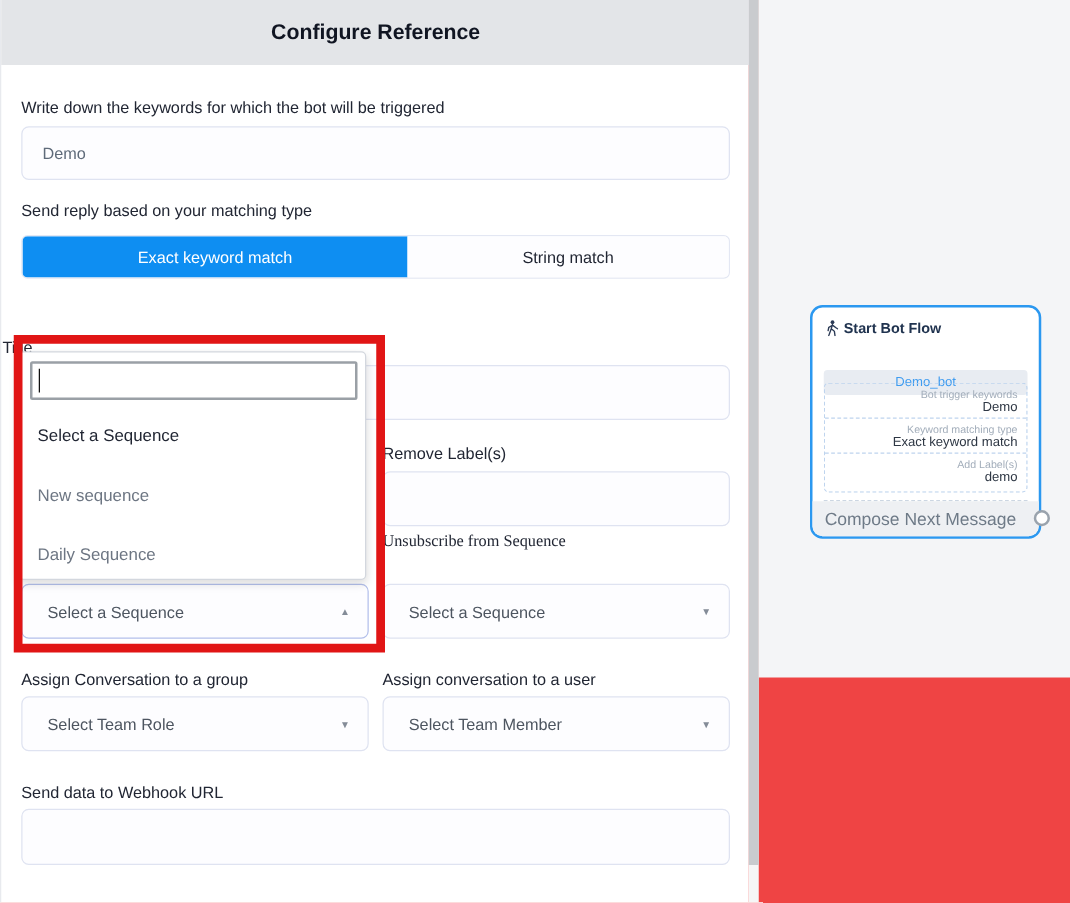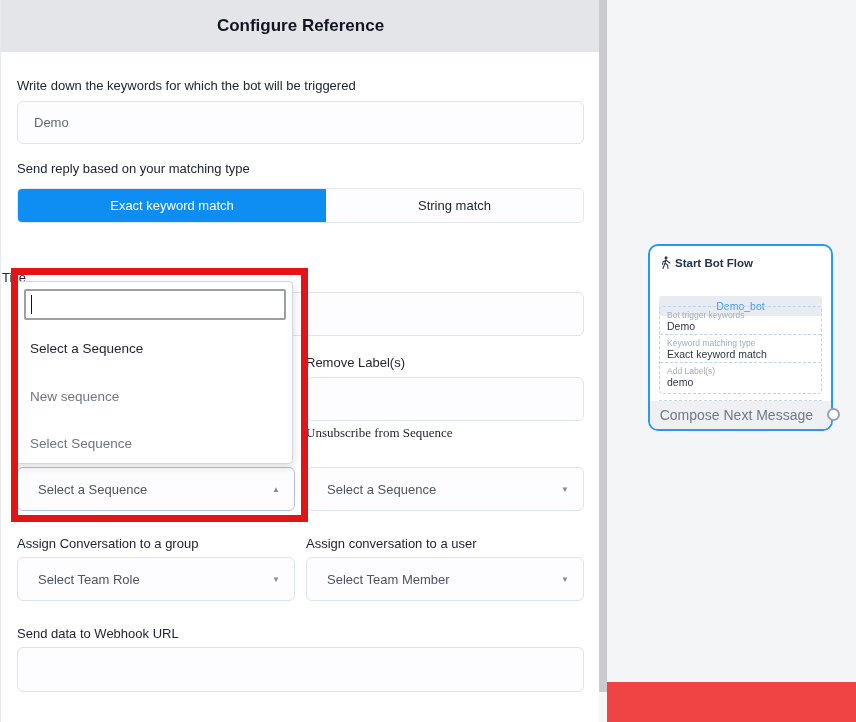--- a/index.html
+++ b/index.html
@@ -40,21 +40,21 @@
   .dropdown-option.rest { color:#6d7683; }
 
   
   .red-box { position:absolute; left:10px; top:268px; width:297px; height:254px; border:7px solid #e11515; z-index:50; pointer-events:none; }
 
   
   .scrollbar { position:absolute; left:599px; top:0; width:8px; height:722px; background:#f6f6f6; }
   .scrollbar-thumb { position:absolute; left:0; top:0; width:8px; height:692px; background:#c9cbce; }
 
   
-  .right-panel { position:absolute; left:607px; top:0; width:249px; height:682px; background:#f4f5f7; }
+  .right-panel { position:absolute; left:607px; top:0; width:249px; height:542px; background:#f4f5f7;text-align:right; }
   .flow-card { position:absolute; left:41px; top:244px; width:185px; height:187px; background:#fff;
                border:2px solid #2b98f0; border-radius:10px; }
   .flow-card-header { position:absolute; left:10px; top:10px; display:flex; align-items:center; gap:4px; }
   .flow-card-title { font-size:11.5px; font-weight:bold; color:#20334f; white-space:nowrap; }
   .bot-name-bar { position:absolute; left:9px; top:50px; width:163px; height:20px; background:#e8ecf2; border-radius:3px;
                   display:flex; align-items:center; justify-content:center; font-size:10.5px; color:#3f9cf0; cursor:pointer; }
   .dashed-box { position:absolute; left:9px; top:60px; width:163px; height:88px; border:1px dashed #bed4ee; border-radius:4px; }
   .dashed-row { padding:3px 7px 2px 7px; border-bottom:1px dashed #bed4ee; }
   .dashed-row:last-child { border-bottom:none; }
   .dashed-row .mini-label { font-size:8.5px; color:#a2adba; white-space:nowrap; }
@@ -116,21 +116,21 @@
     </div>
 
     <div class="field-label" style="left:16px; top:626px;">Send data to Webhook URL</div>
     <input class="text-input" style="left: 16px; top: 647px; width: 567px; height: 45px;" value="">
 
     <div class="dropdown-panel">
       <input class="dropdown-search" value="" style="">
       <div class="text-cursor"></div>
       <div class="dropdown-option first" style="top:59px;">Select a Sequence</div>
       <div class="dropdown-option rest" style="top:107px;">New sequence</div>
-      <div class="dropdown-option rest" style="top:154px;">Select Sequence</div>
+      <div class="dropdown-option rest" style="top:154px;">Daily Sequence</div>
     </div>
 
     <div class="red-box"></div>
   </div>
 
   <div class="scrollbar">
     <div class="scrollbar-thumb"></div>
   </div>
 
   <div class="right-panel">

